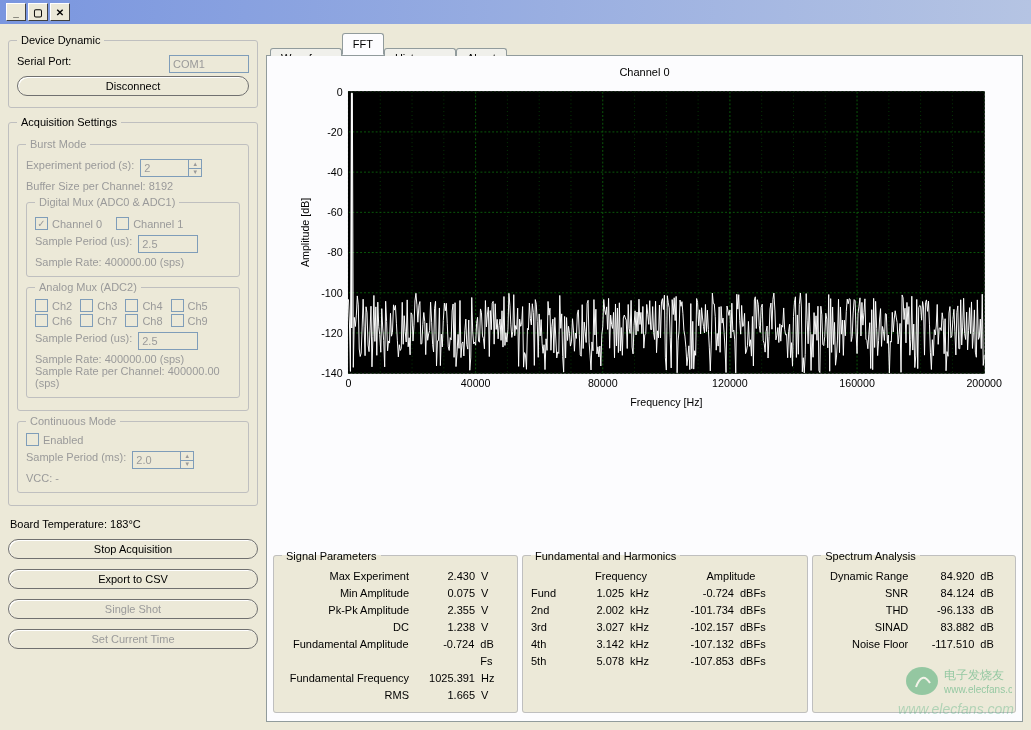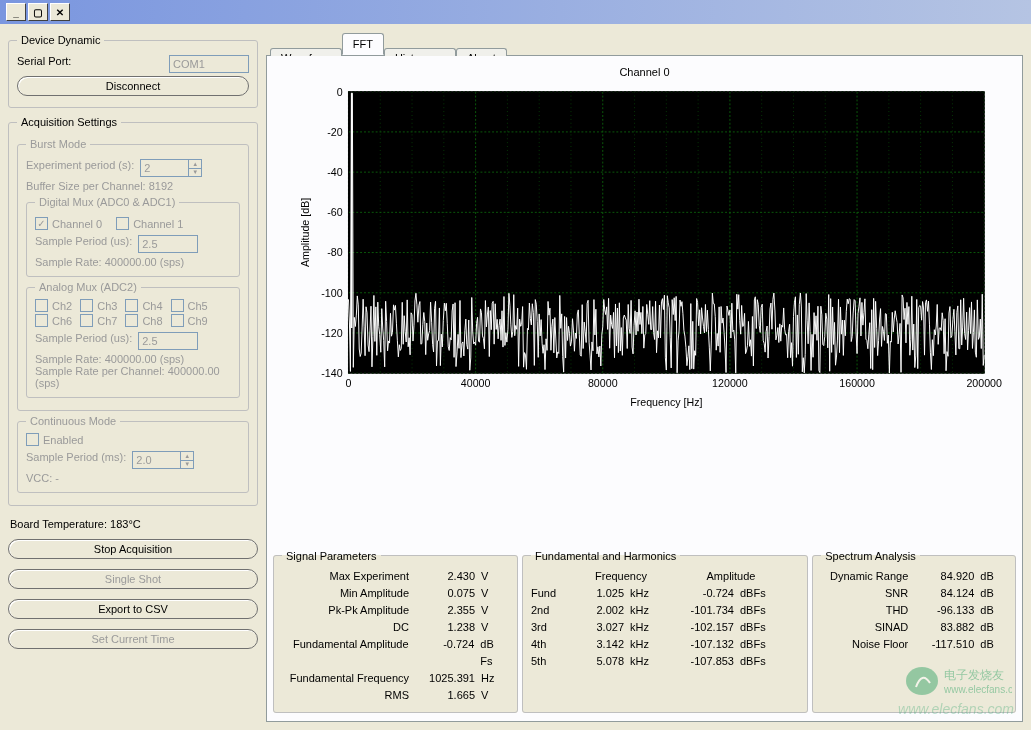--- a/index.html
+++ b/index.html
@@ -309,22 +309,22 @@
           </span>
         </div>
         <div>VCC: -</div>
       </fieldset>
 
     </fieldset>
 
     <div style="padding:6px 2px 2px 2px;">Board Temperature: 183°C</div>
 
     <button class="btn">Stop Acquisition</button>
+    <button class="btn">Export to CSV</button>
     <button class="btn disabled" disabled="">Single Shot</button>
-    <button class="btn">Export to CSV</button>
     <button class="btn disabled" disabled="">Set Current Time</button>
 
   </div>
 
   <div class="right-col">
     <div class="tabstrip">
       <div class="tab">Waveform</div>
       <div class="tab active">FFT</div>
       <div class="tab">Histogram</div>
       <div class="tab">About</div>

